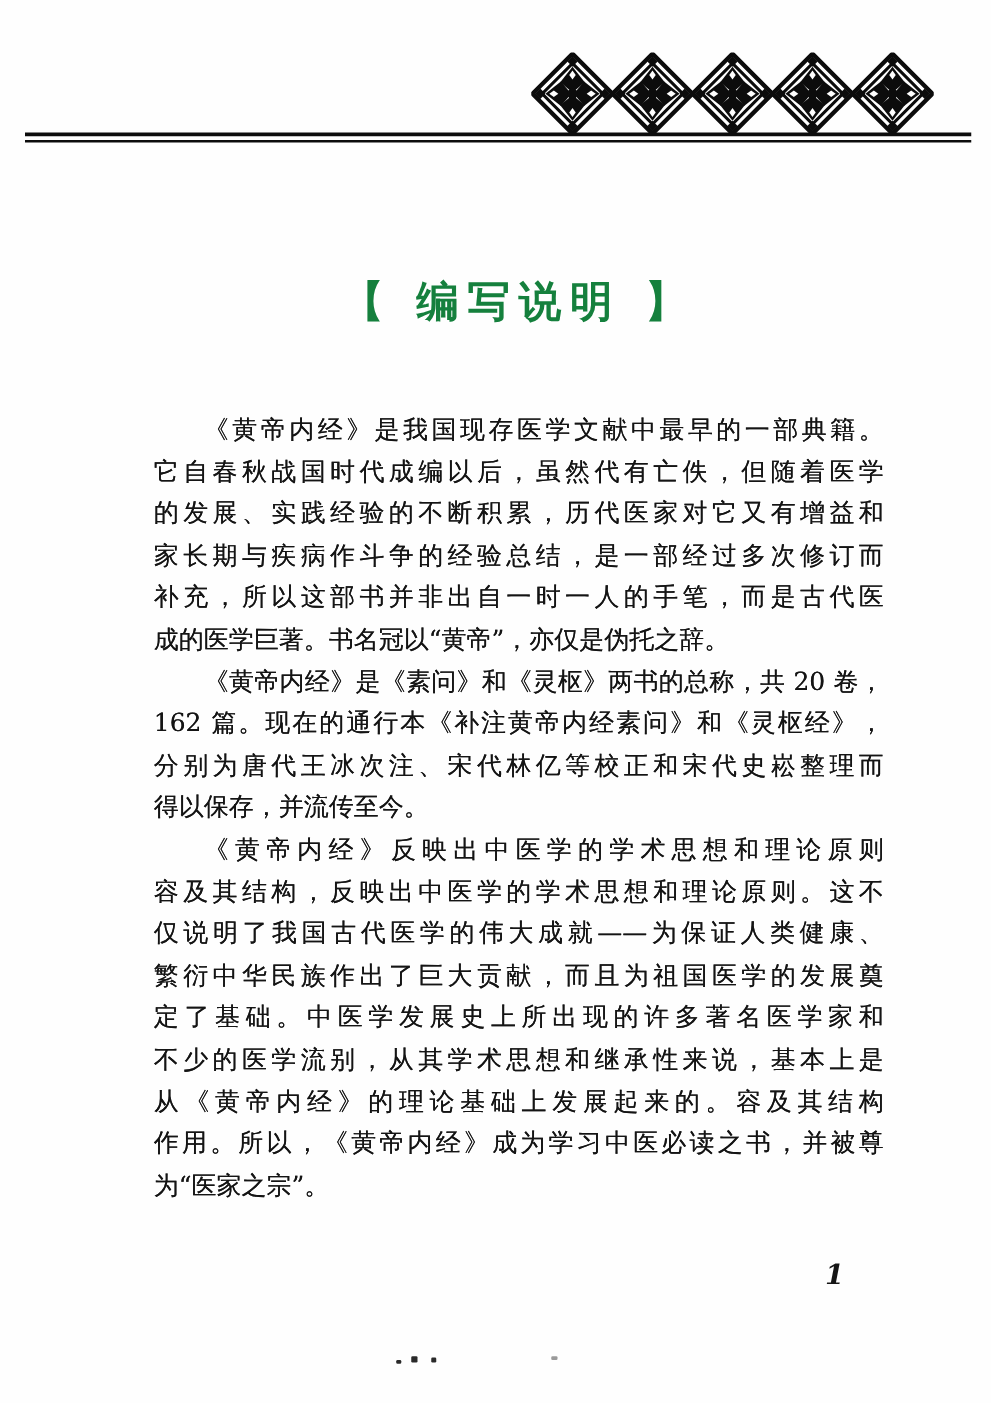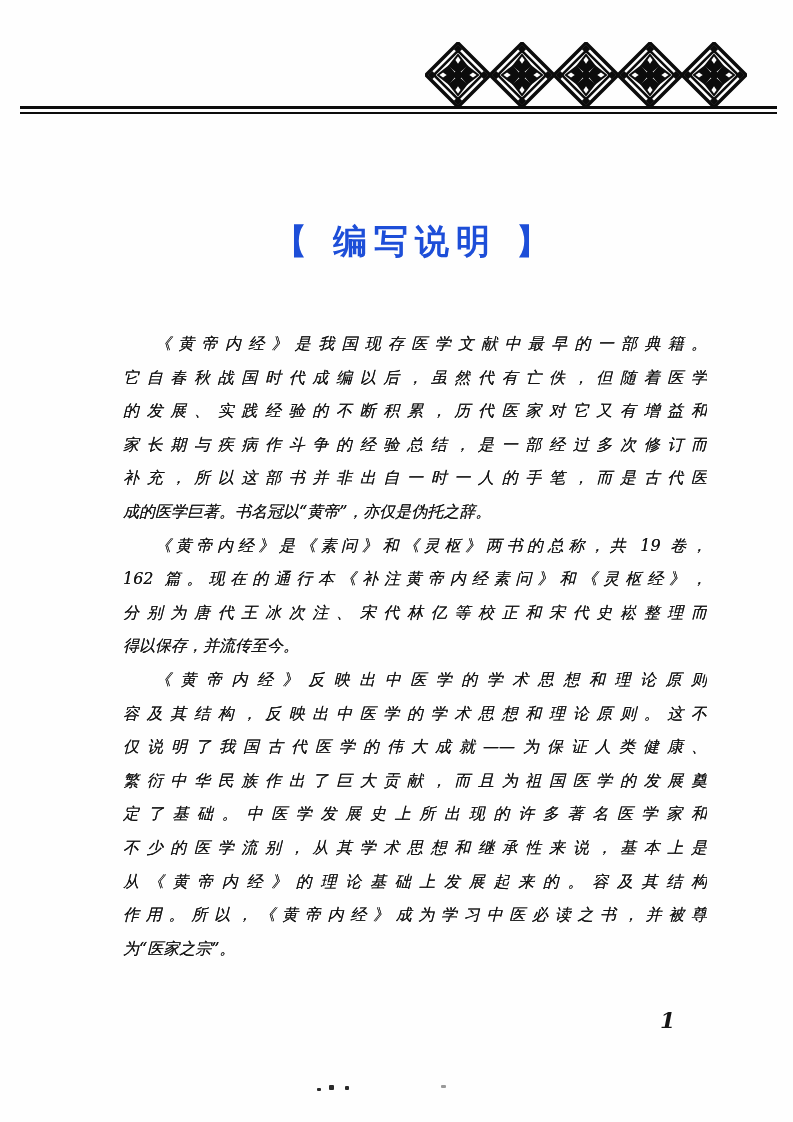--- a/index.html
+++ b/index.html
@@ -30,32 +30,31 @@
   .rule-top { top: 106px; height: 3px; }
   .rule-bottom { top: 112px; height: 2px; }
   
   .title {
     position: absolute;
     top: 219px; left: 123px; width: 584px;
     text-align: center;
     font-size: 34px;
     font-weight: 900;
     letter-spacing: 7px;
-    color: #1d4ed8;
+    color: #15803d;
     white-space: nowrap;
   }
   
   .body-text {
     position: absolute;
     top: 327px; left: 123px; width: 584px;
-    font-size: 16px;
+    font-size: 20px;
     line-height: 33.6px;
     color: #141414;
     text-shadow: 0 0 0.4px #333;
-    font-style: italic;
   }
   .line {
     text-align: justify;
     text-align-last: justify;
     overflow: hidden;
     white-space: nowrap;
   }
   .line.indent { text-indent: 2em; }
   .line.last { text-align-last: left; }
   
@@ -186,21 +185,21 @@
 
   <div class="title">【 编写说明 】</div>
 
   <div class="body-text">
       <div class="line indent">《黄帝内经》是我国现存医学文献中最早的一部典籍。</div>
       <div class="line">它自春秋战国时代成编以后，虽然代有亡佚，但随着医学</div>
       <div class="line">的发展、实践经验的不断积累，历代医家对它又有增益和</div>
       <div class="line">家长期与疾病作斗争的经验总结，是一部经过多次修订而</div>
       <div class="line">补充，所以这部书并非出自一时一人的手笔，而是古代医</div>
       <div class="line last">成的医学巨著。书名冠以“黄帝”，亦仅是伪托之辞。</div>
-      <div class="line indent">《黄帝内经》是《素问》和《灵枢》两书的总称，共 19 卷，</div>
+      <div class="line indent">《黄帝内经》是《素问》和《灵枢》两书的总称，共 20 卷，</div>
       <div class="line">162 篇。现在的通行本《补注黄帝内经素问》和《灵枢经》，</div>
       <div class="line">分别为唐代王冰次注、宋代林亿等校正和宋代史崧整理而</div>
       <div class="line last">得以保存，并流传至今。</div>
       <div class="line indent">《黄帝内经》反映出中医学的学术思想和理论原则</div>
       <div class="line">容及其结构，反映出中医学的学术思想和理论原则。这不</div>
       <div class="line">仅说明了我国古代医学的伟大成就——为保证人类健康、</div>
       <div class="line">繁衍中华民族作出了巨大贡献，而且为祖国医学的发展奠</div>
       <div class="line">定了基础。中医学发展史上所出现的许多著名医学家和</div>
       <div class="line">不少的医学流别，从其学术思想和继承性来说，基本上是</div>
       <div class="line">从《黄帝内经》的理论基础上发展起来的。容及其结构</div>

